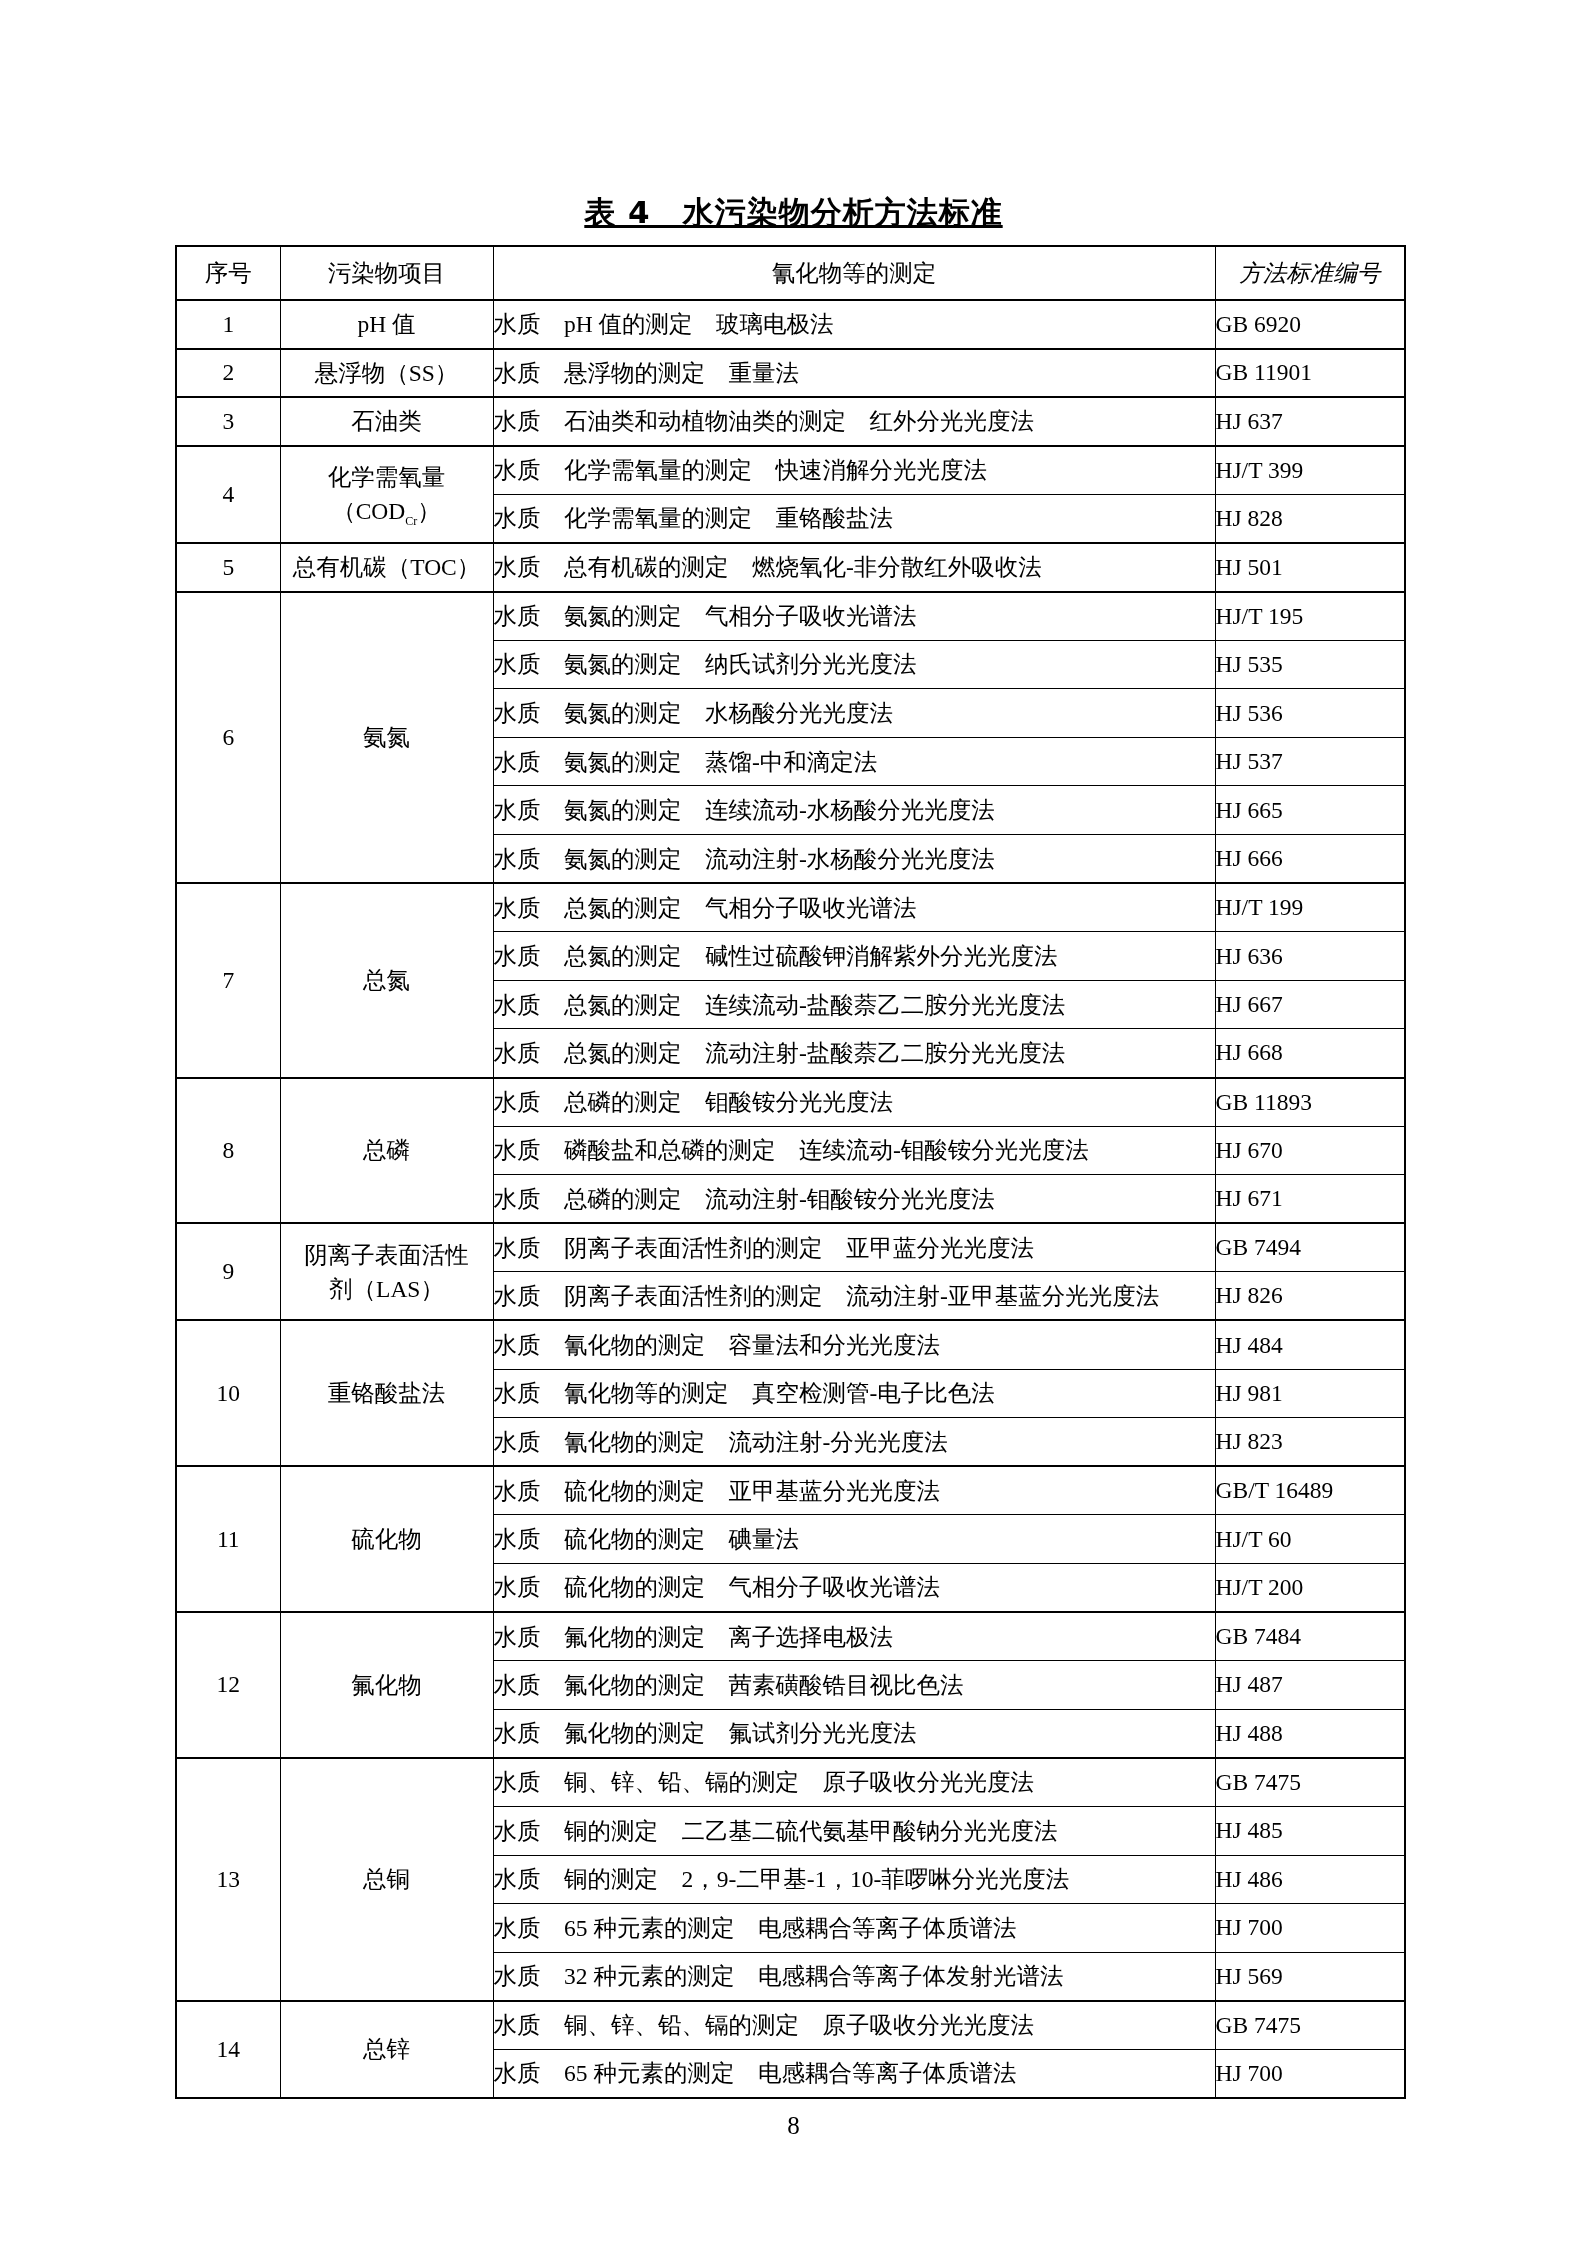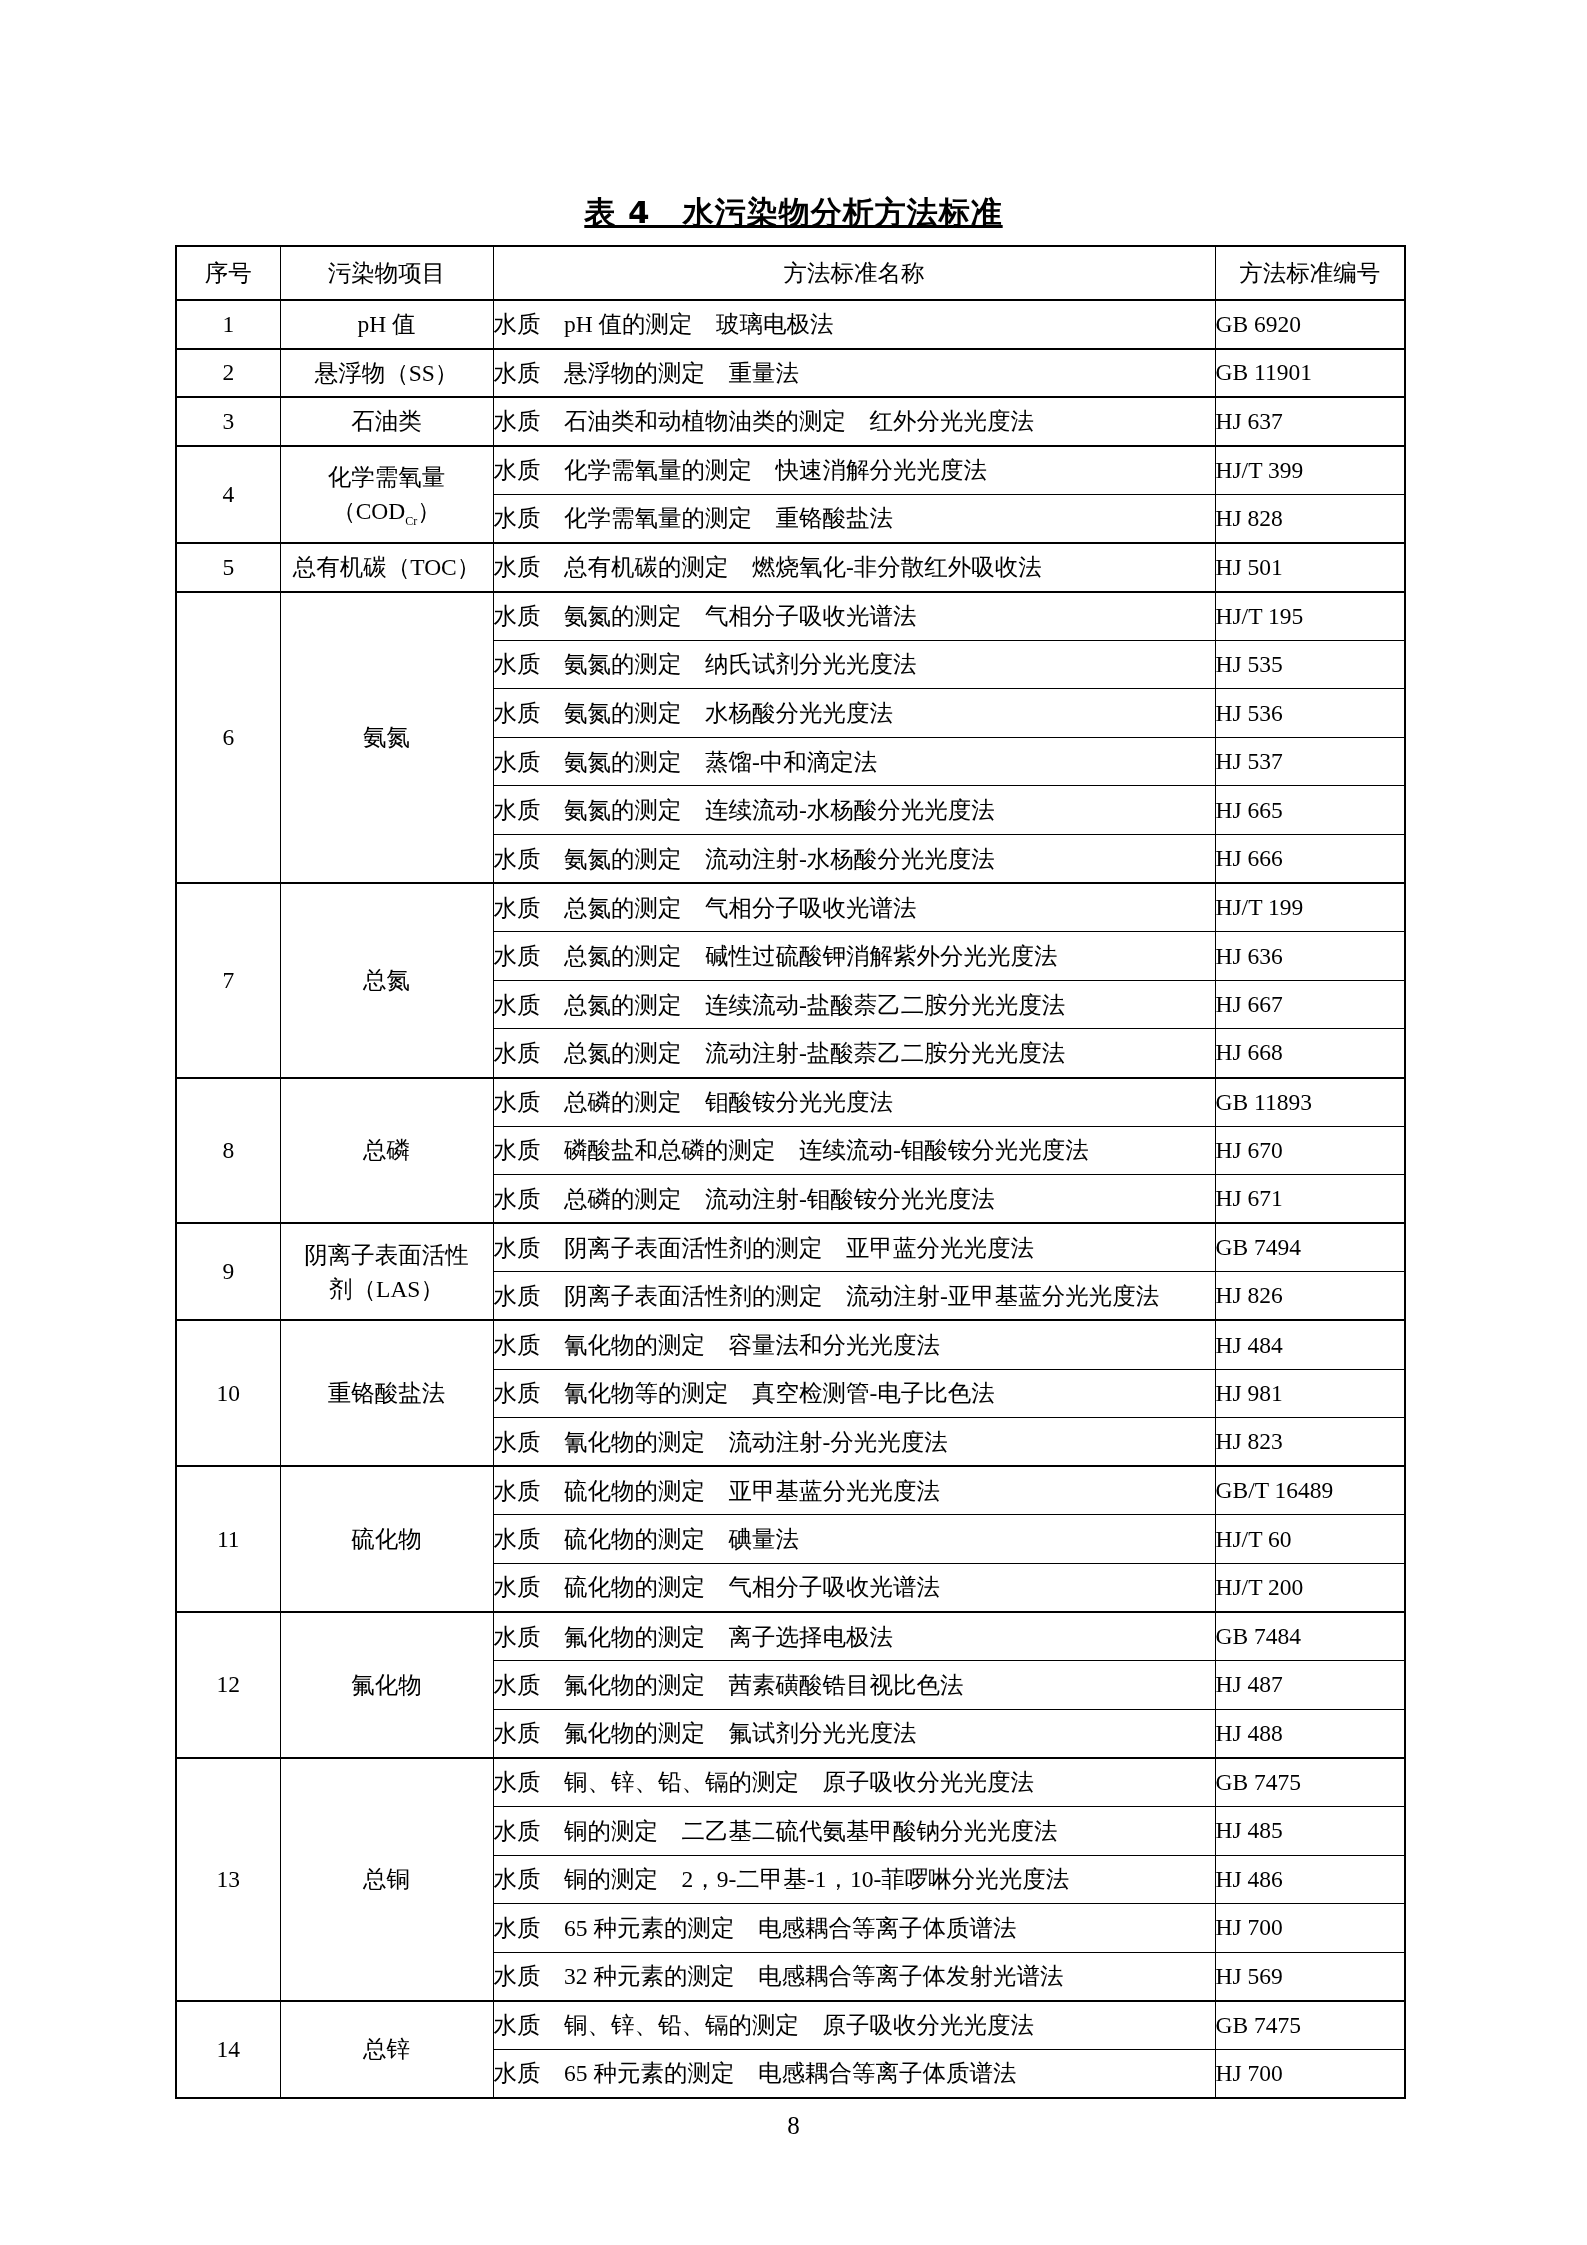--- a/index.html
+++ b/index.html
@@ -40,21 +40,21 @@
     padding: 0;
     vertical-align: middle;
     overflow: hidden;
   }
   .methods-table thead tr { height: 54px; }
   .methods-table tbody tr { height: 48.6px; }
   .methods-table tbody tr.group-start td { border-top: 2.5px solid #000; }
   th.h-serial, td.serial-cell { text-align: center; }
   th.h-pollutant, td.pollutant-cell { text-align: center; line-height: 1.45; }
   th.h-name { text-align: center; }
-  th.h-code { text-align: center; }
+  th.h-code { text-align: center; font-style: italic; }
   td.method-name-cell { text-align: left; padding-right: 6px; }
   td.method-code-cell { text-align: left; }
   td.pollutant-cell sub { font-size: 12px; line-height: 0; }
   .page-number {
     position: absolute;
     top: 2112px;
     left: 0;
     width: 100%;
     text-align: center;
     font-size: 25px;
@@ -69,21 +69,21 @@
   <colgroup>
     <col style="width:104px">
     <col style="width:213px">
     <col style="width:722px">
     <col style="width:190px">
   </colgroup>
   <thead>
     <tr>
       <th class="h-serial">序号</th>
       <th class="h-pollutant">污染物项目</th>
-      <th class="h-name">方法标准名称</th>
+      <th class="h-name">氰化物等的测定</th>
       <th class="h-code">方法标准编号</th>
     </tr>
   </thead>
   <tbody>
       <tr class="group-start">
         <td class="serial-cell" rowspan="1">1</td>
         <td class="pollutant-cell" rowspan="1">
           <div>pH 值</div>
         </td>
         <td class="method-name-cell">水质　pH 值的测定　玻璃电极法</td>

